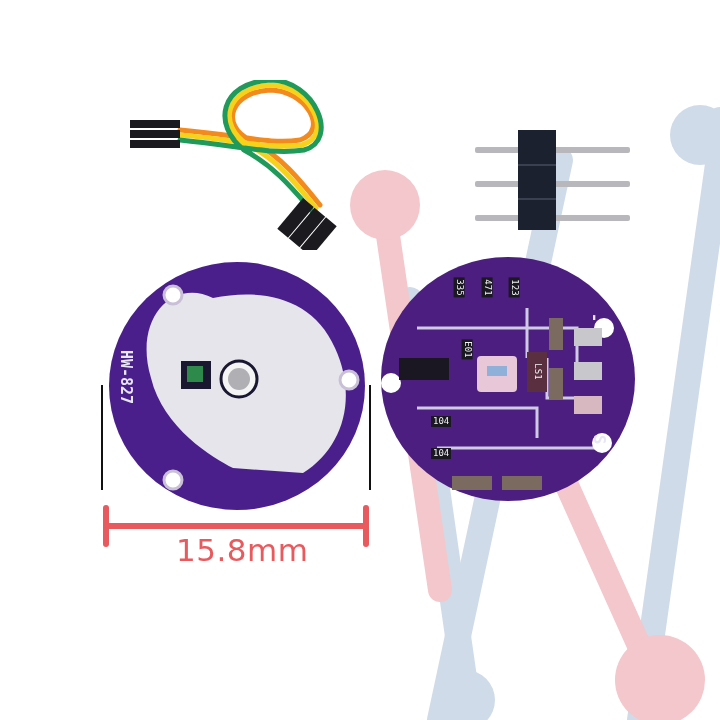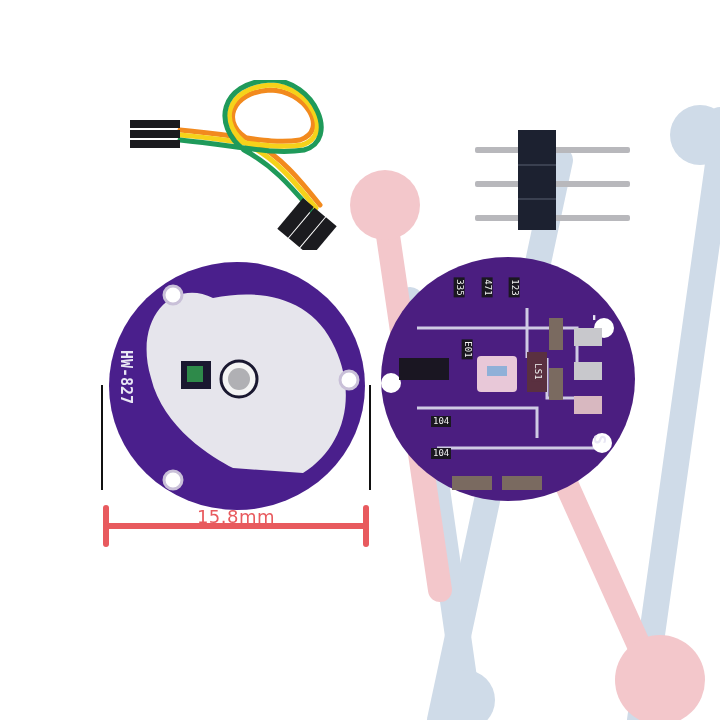--- a/index.html
+++ b/index.html
@@ -1,18 +1,18 @@
 <!DOCTYPE html>
 <html><head>
 <meta charset="utf-8">
 <style>
   html,body{margin:0;padding:0;background:#fff;}
   #stage{position:relative;width:720px;height:720px;overflow:hidden;background:#ffffff;font-family:"Liberation Sans",sans-serif;}
   .abs{position:absolute;}
-  .dim-label{position:absolute;left:176px;top:506px;width:120px;text-align:center;font-size:18px;color:#e85a5e;letter-spacing:0.5px;font-family:"DejaVu Sans",sans-serif;}
+  .dim-label{position:absolute;left:176px;top:532px;width:120px;text-align:center;font-size:31px;color:#e85a5e;letter-spacing:0.5px;font-family:"DejaVu Sans",sans-serif;}
   .silk{position:absolute;color:#e8e6f4;font-family:"DejaVu Sans Mono",monospace;font-weight:bold;}
   .code{position:absolute;background:#1a1820;color:#f2f2f2;font-family:"DejaVu Sans Mono",monospace;font-size:9px;line-height:11px;text-align:center;padding:0 2px;}
 </style>
 </head>
 <body>
 
 <div id="stage">
 
   <svg class="abs" style="left:0;top:0" width="720" height="720">
     <g stroke-linecap="round">

